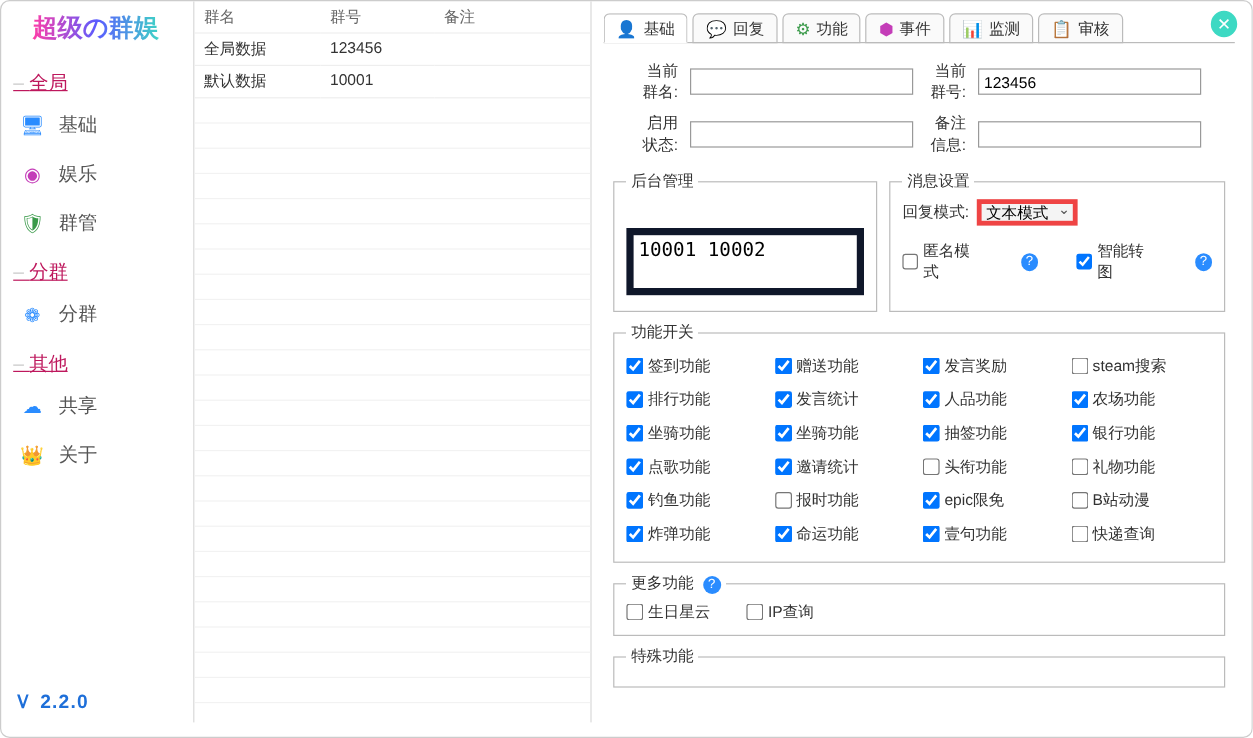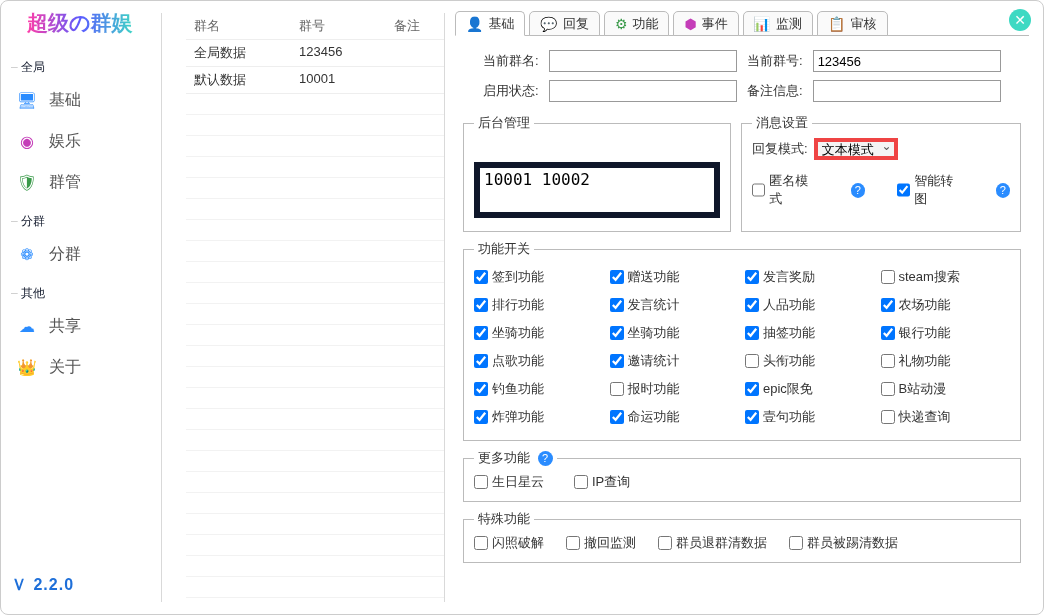--- a/index.html
+++ b/index.html
@@ -1,26 +1,26 @@
 <!DOCTYPE html>
 <html><head>
 <meta charset="utf-8">
 <style>
 * { box-sizing: border-box; margin: 0; padding: 0; }
 body { font-family: "Microsoft YaHei", sans-serif; font-size: 13px; background: #fff; color: #333; }
 .window { width: 1044px; height: 615px; border: 1px solid #ccc; border-radius: 8px; position: relative; display: flex; overflow: hidden; }
 .close-btn { position: absolute; top: 8px; right: 12px; width: 22px; height: 22px; background: #3dd9c3; color: #fff; border-radius: 50%; display: flex; align-items: center; justify-content: center; cursor: pointer; font-size: 14px; }
 .sidebar { width: 160px; padding: 6px 10px; display: flex; flex-direction: column; }
 .logo { font-size: 21px; font-weight: bold; background: linear-gradient(90deg,#ff3da8,#5a5cff,#3dd9c3); -webkit-background-clip: text; -webkit-text-fill-color: transparent; margin: 2px 16px 12px; font-family: "STKaiti", serif; }
-.nav-group-label { color: #0f172a; font-size: 12px; margin: 10px 0 4px; }
+.nav-group-label { color: #be185d; font-size: 16px; margin: 10px 0 4px; text-decoration: underline; }
 .nav-group-label::before { content: "– "; color: #ccc; }
 .nav-item { display: flex; align-items: center; gap: 12px; padding: 10px 6px; font-size: 16px; color: #555; cursor: pointer; }
 .nav-item .nav-icon { width: 20px; height: 16px; display: flex; align-items: center; justify-content: center; font-size: 16px; }
 .version { margin-top: auto; color: #1e6fd9; font-size: 16px; padding: 12px 0; font-weight: bold; letter-spacing: 1px; }
-.middle { width: 284px; border-right: 1px solid #d9d9d9; border-left: 1px solid #d9d9d9; display: flex; flex-direction: column; margin-top: 12px; margin-bottom: 12px; padding-left: 24px; }
+.middle { width: 332px; border-right: 1px solid #d9d9d9; border-left: 1px solid #d9d9d9; display: flex; flex-direction: column; margin-top: 0; margin-bottom: 12px; }
 .table-header { display: flex; font-size: 13px; color: #666; }
 .table-header > div, .table-row > div { padding: 4px 8px; border-bottom: 1px solid #eee; }
 .c-name { width: 105px; }
 .c-num { width: 95px; }
 .c-note { flex: 1; }
 .table-body { flex: 1; overflow: auto; }
 .table-row { display: flex; font-size: 13px; color: #333; }
 .empty-row { display:flex; height: 21px; border-bottom: 1px solid #f2f2f2; }
 .right { flex: 1; padding: 10px 14px 0 10px; display: flex; flex-direction: column; overflow: auto; }
 .tabs { display: flex; gap: 4px; border-bottom: 1px solid #bbb; }
@@ -334,33 +334,15 @@
           </label>
           <label class="chk">
             <input type="checkbox" style="">
             <span>IP查询</span>
           </label>
         </div>
     </fieldset>
 
     <fieldset class="fs-special">
       <legend>特殊功能</legend>
-      <div class="special-row" id="special-row">
-          <label class="chk">
-            <input type="checkbox" style="">
-            <span>闪照破解</span>
-          </label>
-          <label class="chk">
-            <input type="checkbox" style="">
-            <span>撤回监测</span>
-          </label>
-          <label class="chk">
-            <input type="checkbox" style="">
-            <span>群员退群清数据</span>
-          </label>
-          <label class="chk">
-            <input type="checkbox" style="">
-            <span>群员被踢清数据</span>
-          </label>
-        </div>
     </fieldset>
   </div>
 </div>
 
 </body></html>

